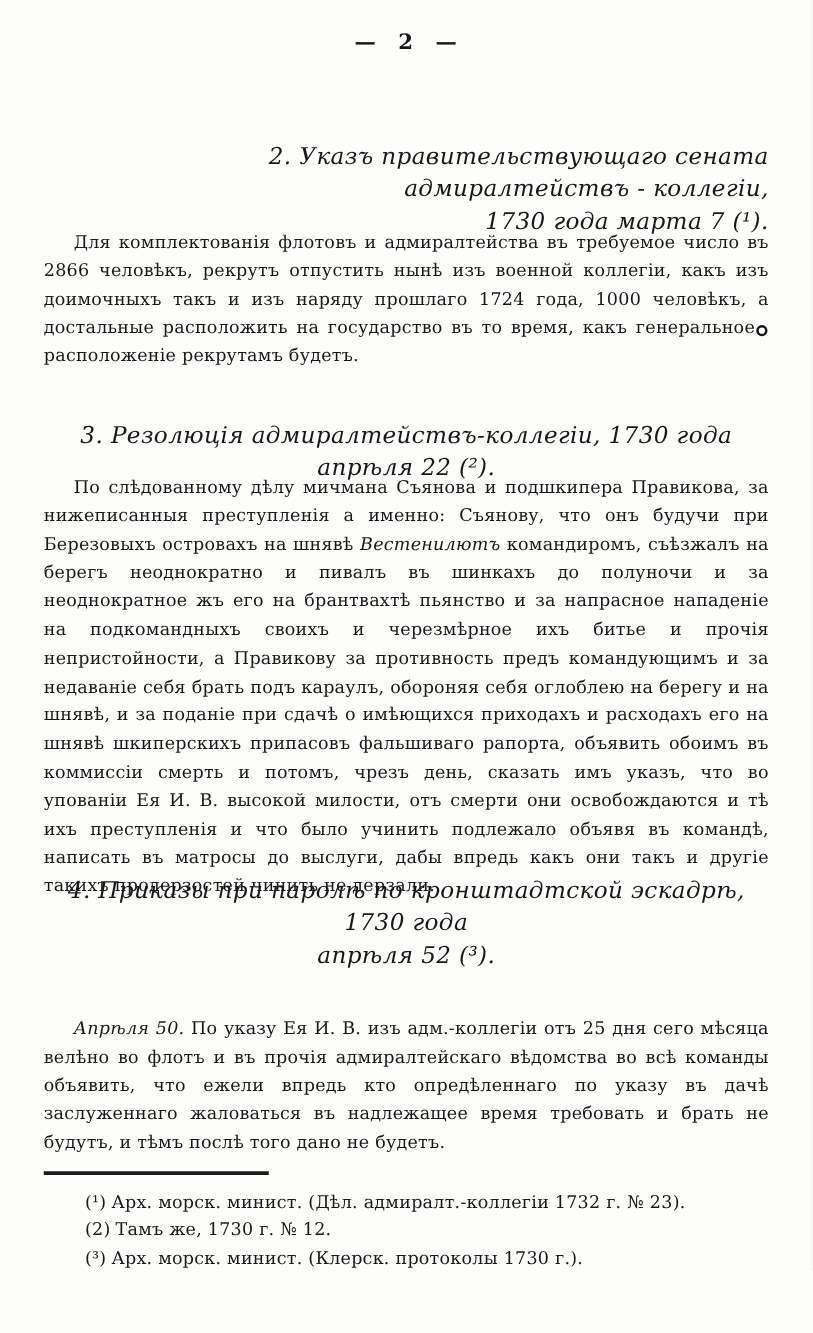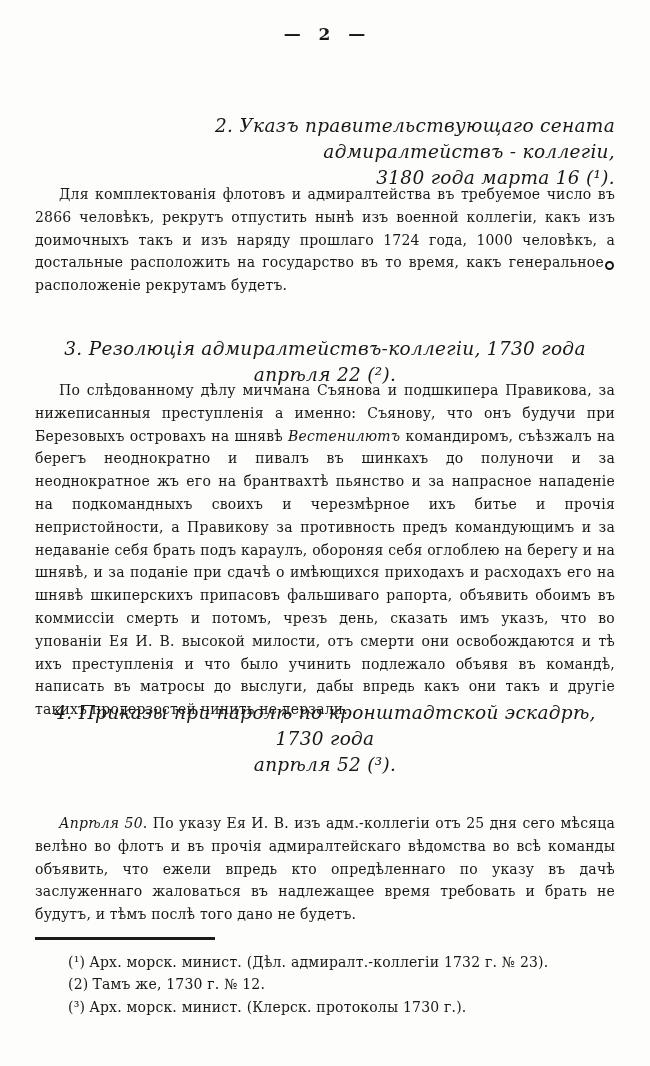--- a/index.html
+++ b/index.html
@@ -90,21 +90,21 @@
 </style>
 </head>
 <body>
 
 <div class="page">
 
   <div class="page-header">— 2 —</div>
 
   <h2 class="heading h1">
     <span class="hl">2. Указъ правительствующаго сената адмиралтействъ - коллегіи,</span>
-    <span class="hl">3180 года марта 16 (¹).</span>
+    <span class="hl">1730 года марта 7 (¹).</span>
   </h2>
 
   <p class="para p1"><span>Для комплектованія флотовъ и адмиралтейства въ требуемое число въ 2866 человѣкъ, рекрутъ отпустить нынѣ изъ военной коллегіи, какъ изъ доимочныхъ такъ и изъ наряду прошлаго 1724 года, 1000 человѣкъ, а достальные расположить на государство въ то время, какъ генеральное</span><span class="ink-blot"></span><span>расположеніе рекрутамъ будетъ.</span></p>
 
   <h2 class="heading h2">
     <span class="hl">3. Резолюція адмиралтействъ-коллегіи, 1730 года апрѣля 22 (²).</span>
   </h2>
 
   <p class="para p2"><span>По слѣдованному дѣлу мичмана Съянова и подшкипера Правикова, за нижеписанныя преступленія а именно: Съянову, что онъ будучи при Березовыхъ островахъ на шнявѣ </span><span class="ship">Вестенилютъ</span><span> командиромъ, съѣзжалъ на берегъ неоднократно и пивалъ въ шинкахъ до полуночи и за неоднократное жъ его на брантвахтѣ пьянство и за напрасное нападеніе на подкомандныхъ своихъ и черезмѣрное ихъ битье и прочія непристойности, а Правикову за противность предъ командующимъ и за недаваніе себя брать подъ караулъ, обороняя себя оглоблею на берегу и на шнявѣ, и за поданіе при сдачѣ о имѣющихся приходахъ и расходахъ его на шнявѣ шкиперскихъ припасовъ фальшиваго рапорта, объявить обоимъ въ коммиссіи смерть и потомъ, чрезъ день, сказать имъ указъ, что во упованіи Ея И. В. высокой милости, отъ смерти они освобождаются и тѣ ихъ преступленія и что было учинить подлежало объявя въ командѣ, написать въ матросы до выслуги, дабы впредь какъ они такъ и другіе такихъ продерзостей чинить не дерзали.</span></p>
 

